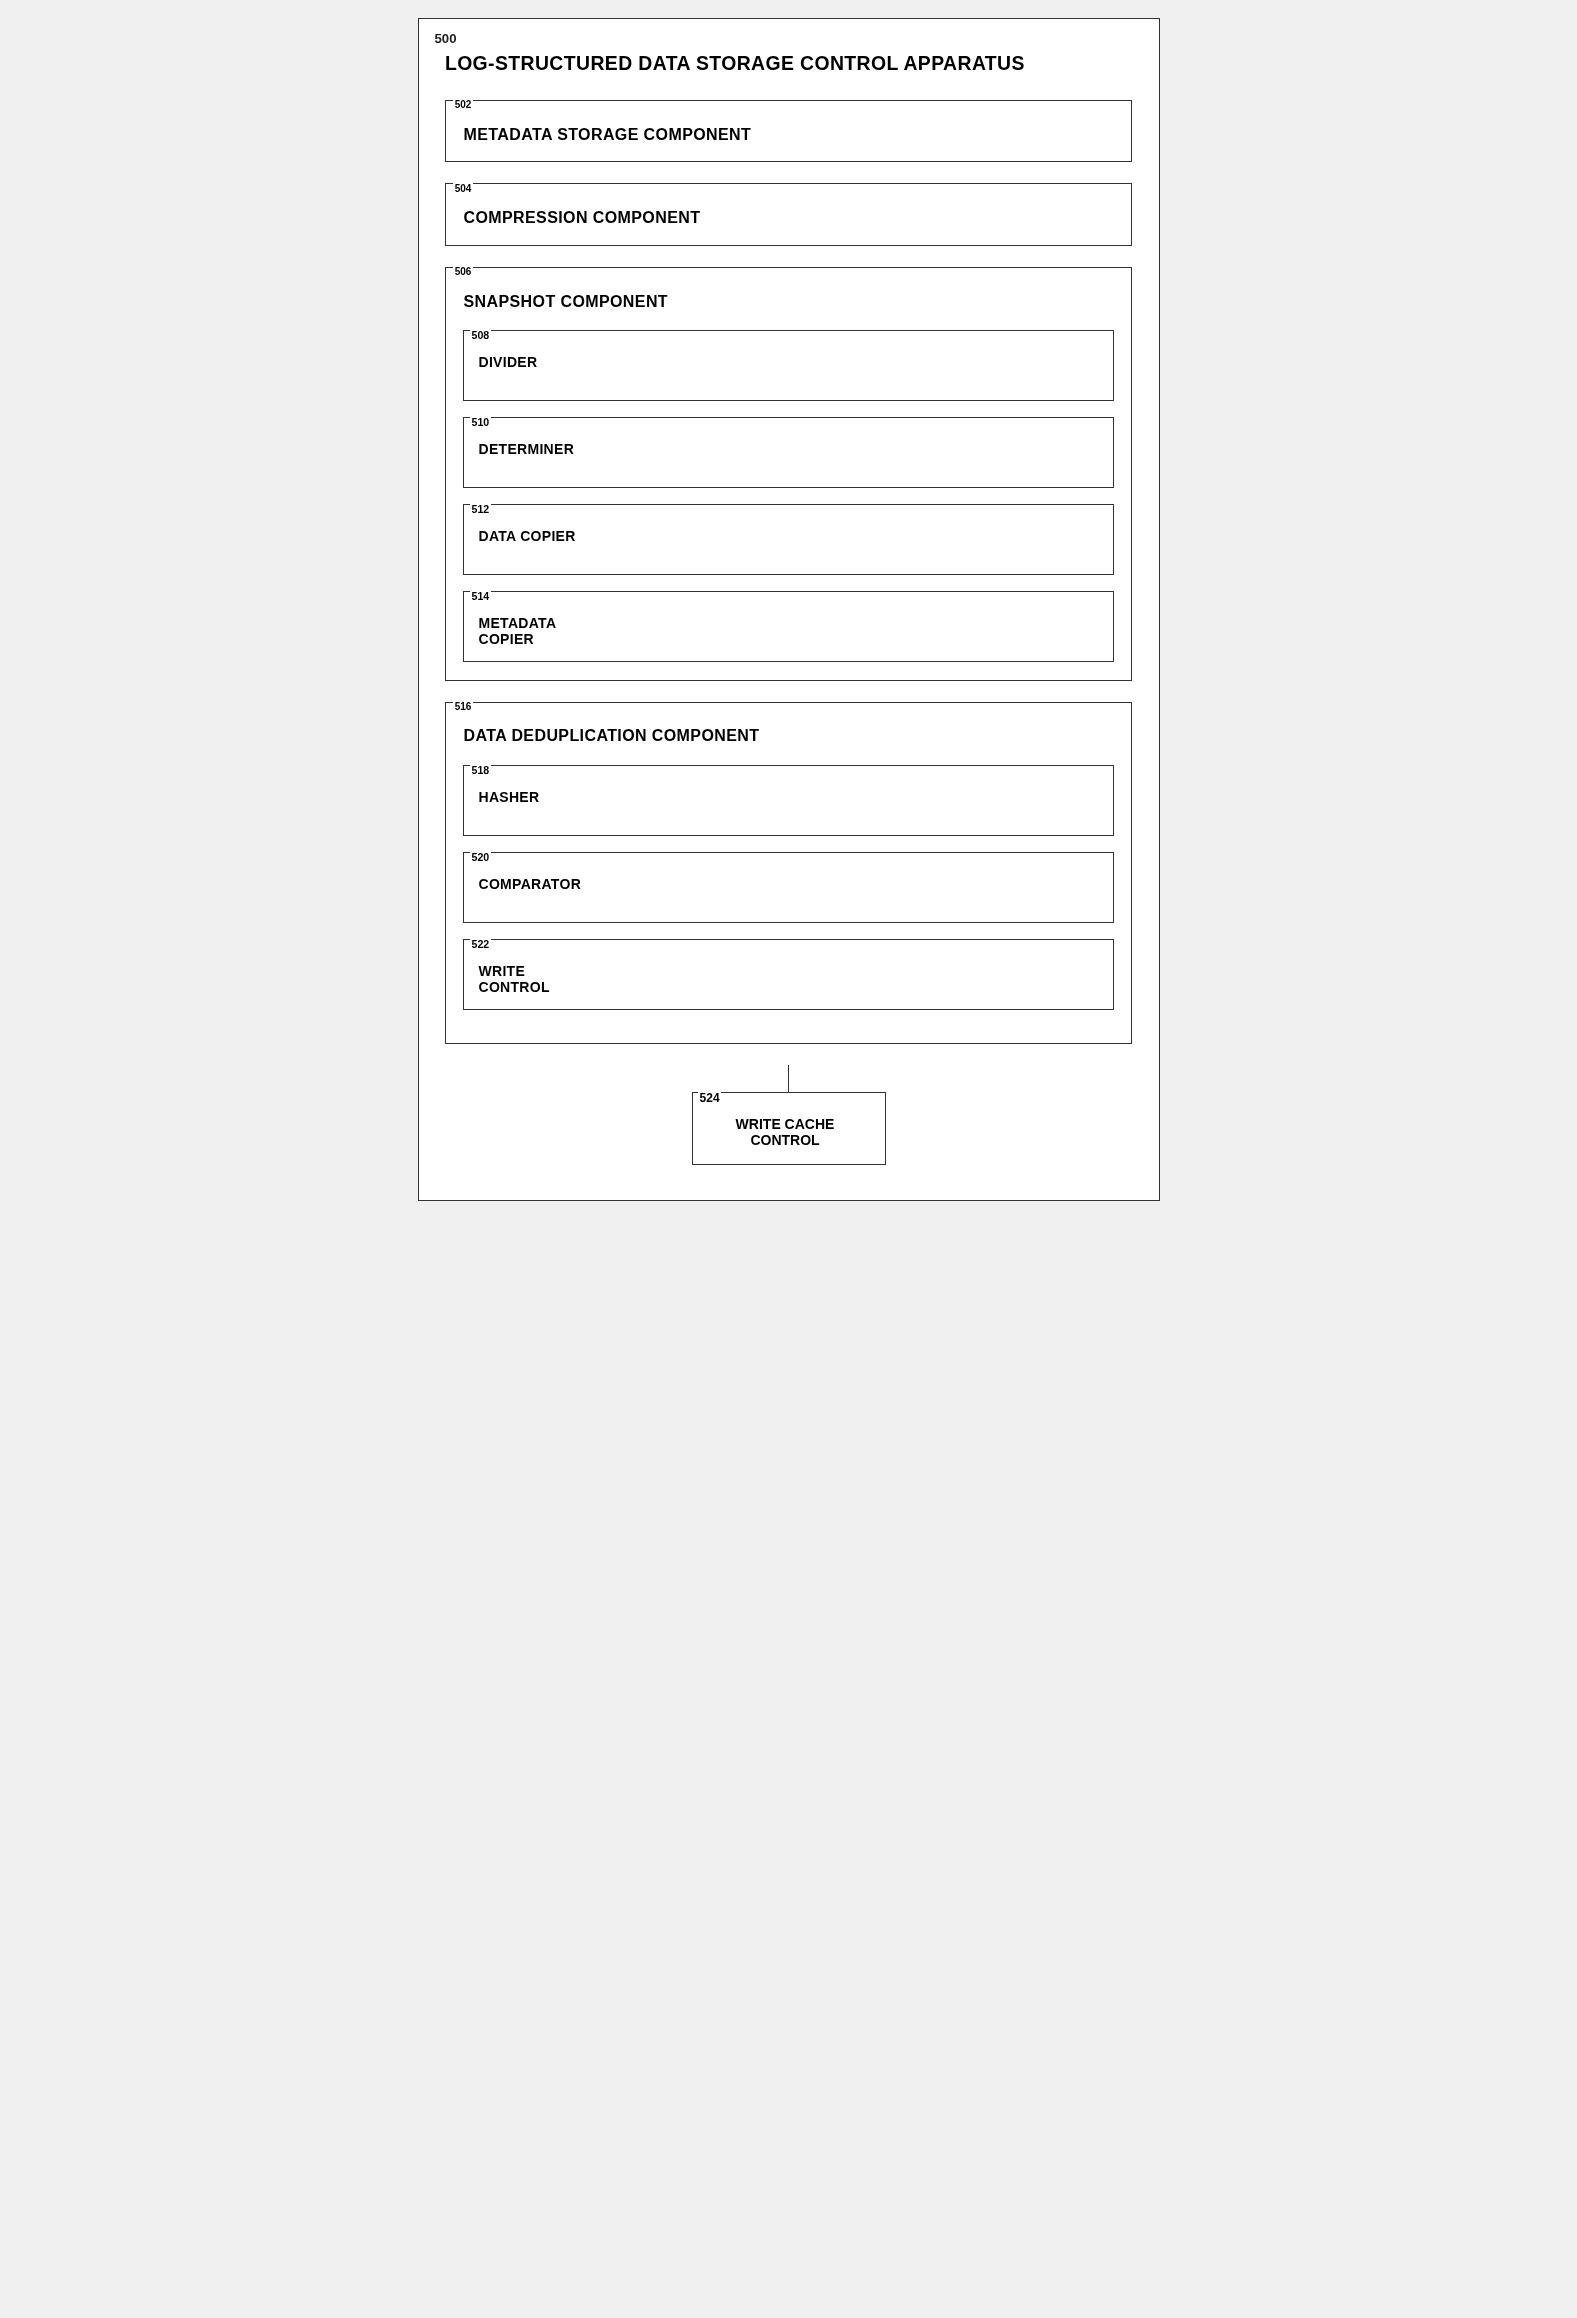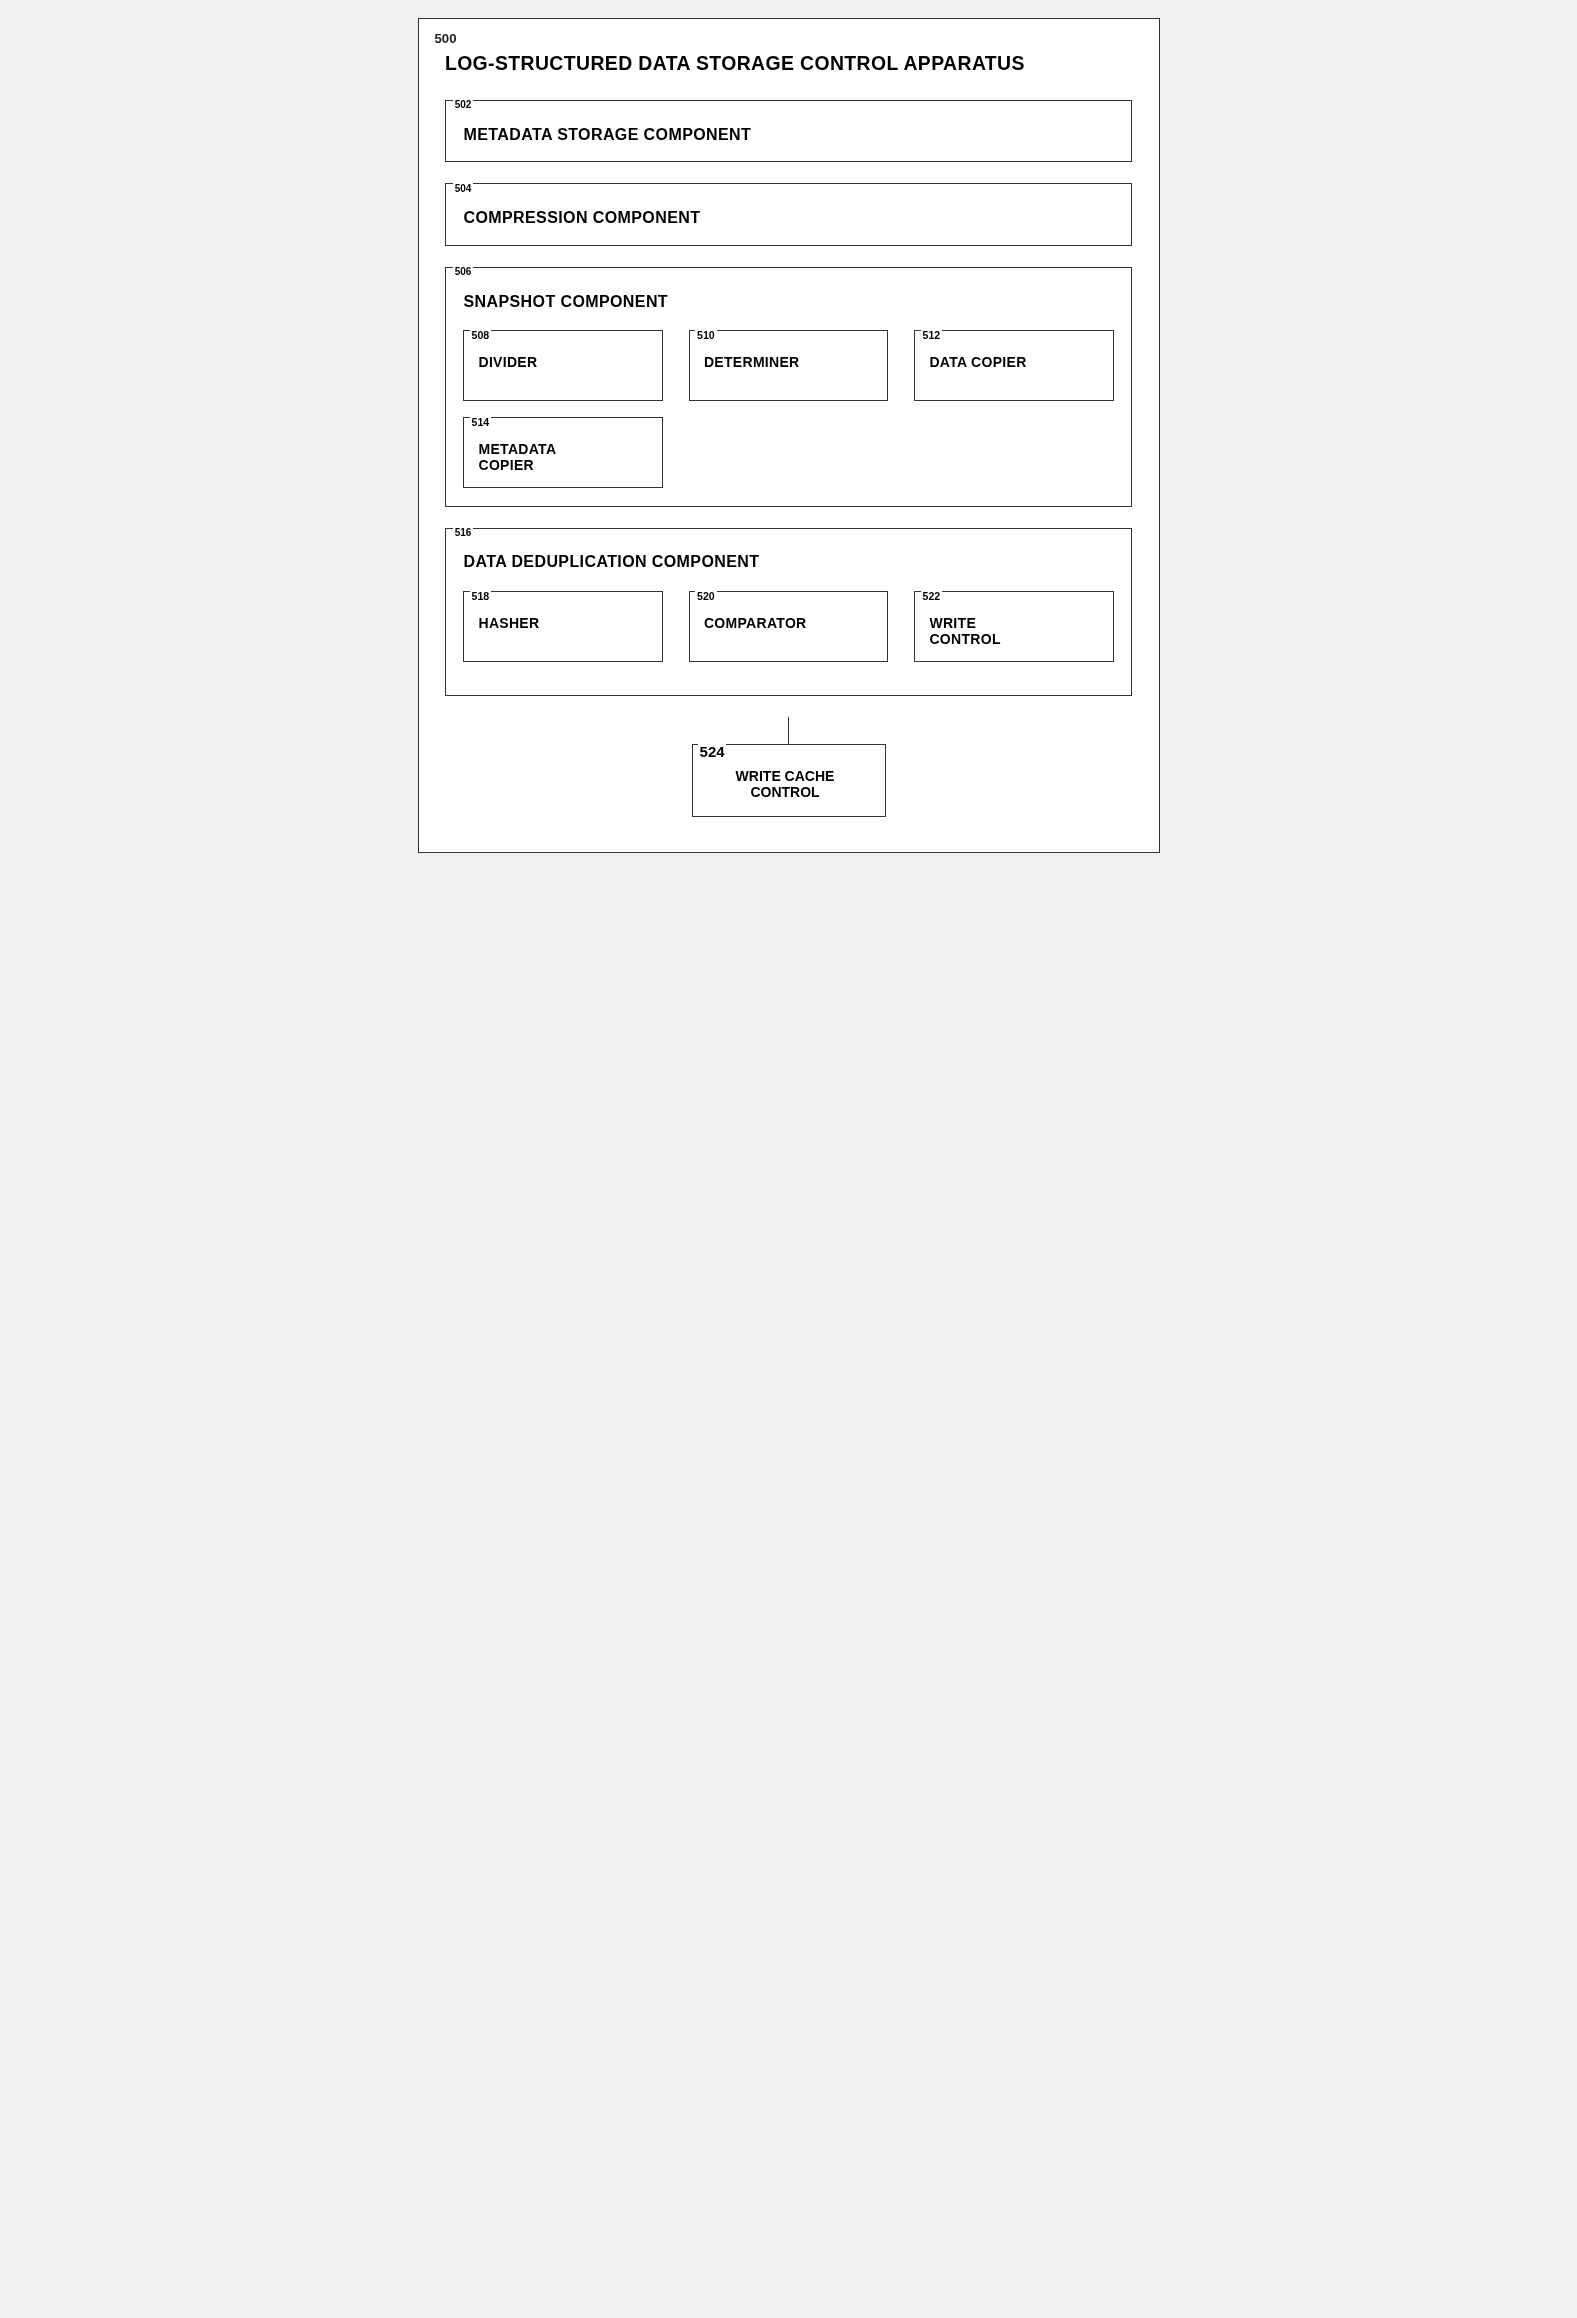--- a/index.html
+++ b/index.html
@@ -63,21 +63,21 @@
 
     .component-title {
       font-size: 16px;
       font-weight: bold;
       letter-spacing: 0.4px;
       padding-top: 8.8px;
     }
 
     .inner-grid {
       display: grid;
-      grid-template-columns: 1fr 1fr 1fr;
+      grid-template-columns: 1fr;
       gap: 16px 26.4px;
       margin-top: 19.4px;
     }
 
     .inner-box {
       border: 1.8px solid #333;
       position: relative;
       padding: 12.3px 14px 14px 14px;
       min-height: 71px;
     }
@@ -110,21 +110,21 @@
       position: relative;
       padding: 12.3px 21px 16px 14px;
       min-width: 194px;
       display: inline-block;
     }
 
     .write-cache-label {
       position: absolute;
       top: -1.8px;
       left: 5.3px;
-      font-size: 15px;
+      font-size: 12px;
       font-weight: bold;
       background: #fff;
       padding: 0 1.8px;
     }
 
     .write-cache-title {
       font-size: 14px;
       font-weight: bold;
       padding-top: 10.6px;
       text-align: center;

